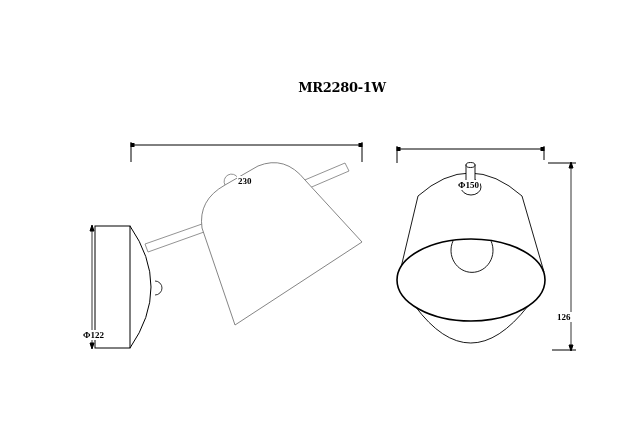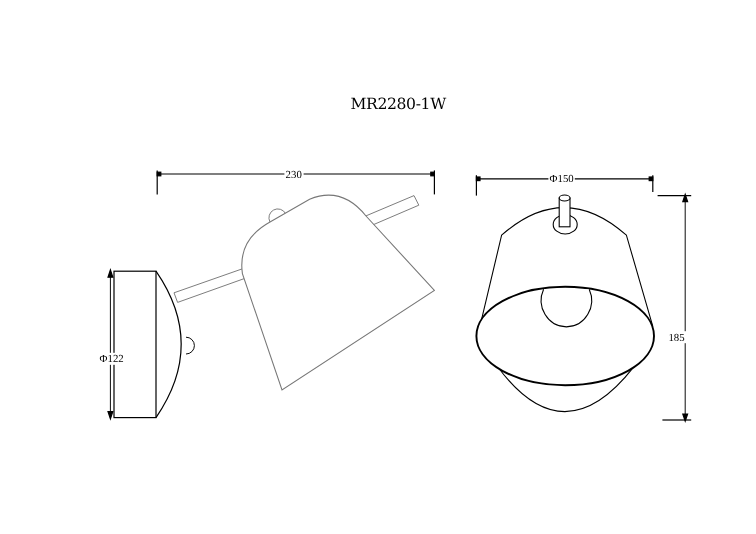--- a/index.html
+++ b/index.html
@@ -1,25 +1,25 @@
 <!DOCTYPE html>
 <html><head>
 <meta charset="utf-8">
 <style>
   html, body { margin: 0; padding: 0; background: #ffffff; }
   body { width: 630px; height: 445px; position: relative; overflow: hidden; }
   .canvas { position: absolute; left: 0; top: 0; width: 630px; height: 445px; }
   .title {
-    position: absolute; left: 292px; top: 80px; width: 100px; text-align: left;
-    font-family: "DejaVu Serif", serif; font-weight: normal; font-size: 13px; color: #000;
+    position: absolute; left: 292px; top: 80px; width: 100px; text-align: center;
+    font-family: "DejaVu Serif", serif; font-weight: bold; font-size: 13px; color: #000;
     letter-spacing: -0.3px;
   }
   .dim-label {
-    position: absolute; font-family: "Liberation Serif", serif; font-weight: normal;
-    font-size: 9px; color: #000; background: #fff; line-height: 10px; padding: 0 1px;
+    position: absolute; font-family: "Liberation Serif", serif; font-weight: bold;
+    font-size: 9px; color: #000; background: #fff; line-height: 10px; padding: 0 1px; margin-top: 36px;
   }
 </style>
 </head>
 <body>
 
 <div class="canvas">
 
   <div class="title">MR2280-1W</div>
 
   <svg width="630" height="445" viewBox="0 0 630 445" style="position:absolute;left:0;top:0;">
@@ -94,14 +94,14 @@
 
       <ellipse cx="471" cy="280" rx="74" ry="41" stroke="#000" fill="#fff" stroke-width="1.6"></ellipse>
 
       <path d="M453,241 A21,22 0 1 0 491,241" stroke="#000" fill="#fff" stroke-width="0.9"></path>
     </g>
   </svg>
 
   <div class="dim-label" style="left:237px;top:140px;">230</div>
   <div class="dim-label" style="left:82px;top:294px;">Φ122</div>
   <div class="dim-label" style="left:457px;top:144px;">Φ150</div>
-  <div class="dim-label" style="left:556px;top:276px;">185</div>
+  <div class="dim-label" style="left:556px;top:276px;">126</div>
 </div>
 
 </body></html>

